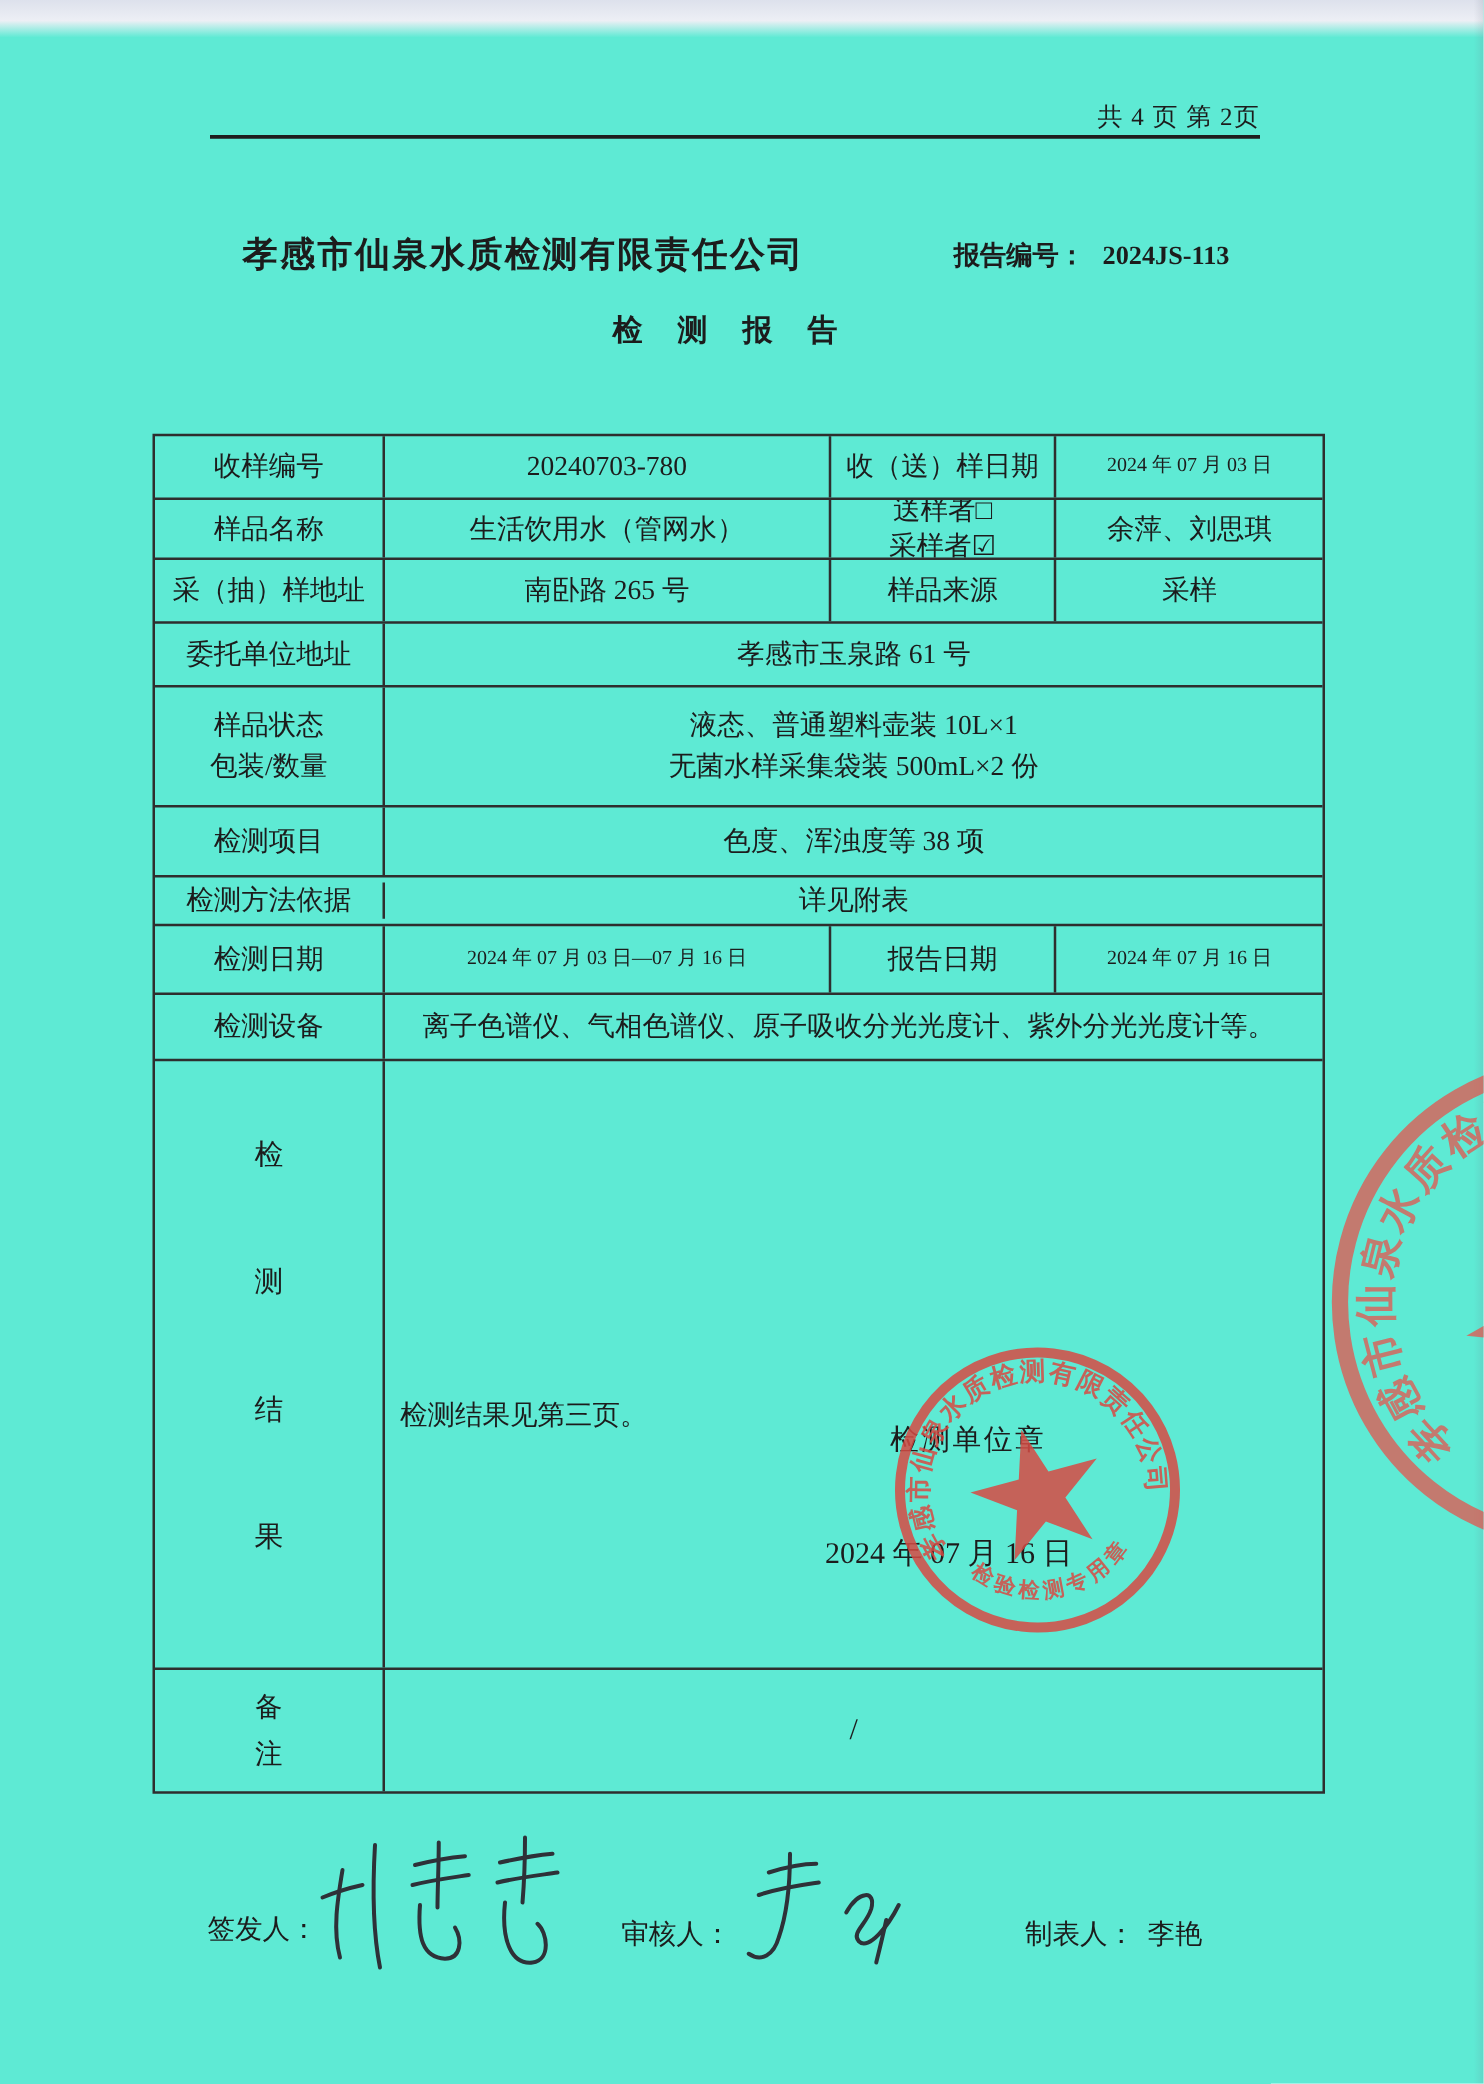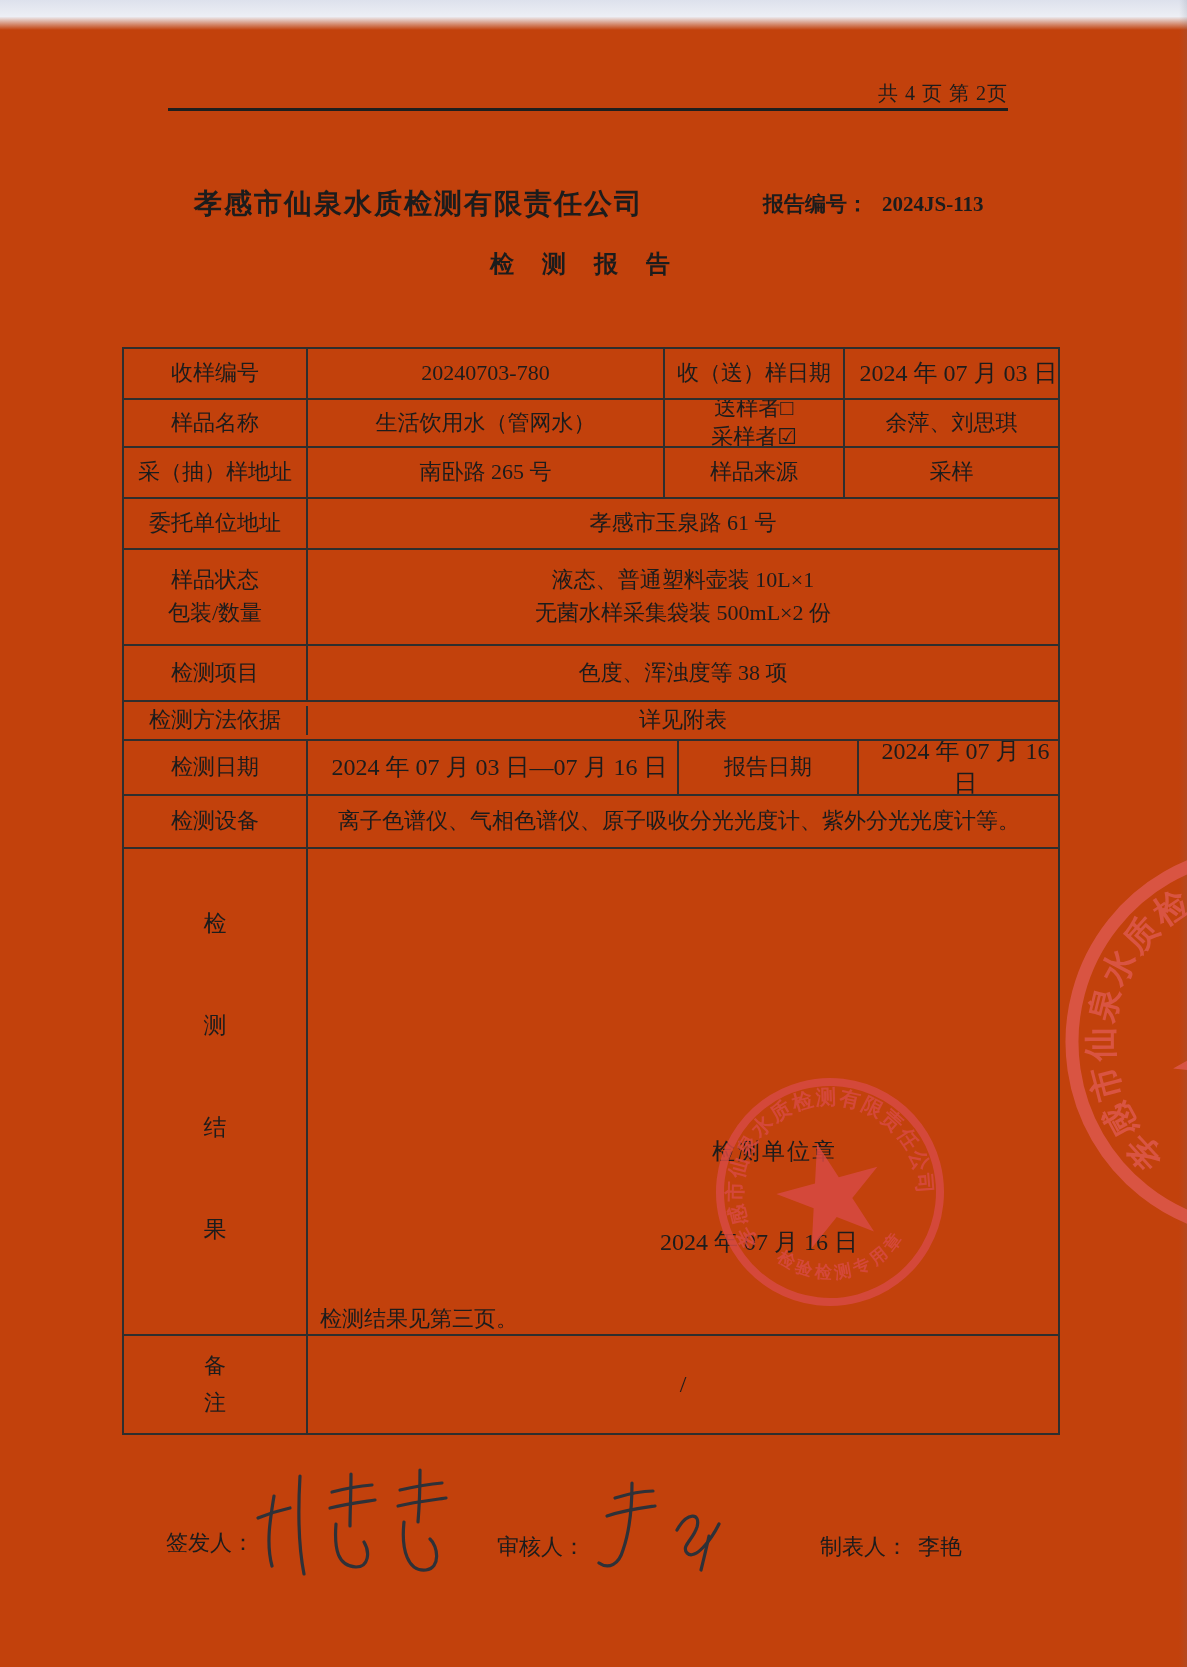--- a/index.html
+++ b/index.html
@@ -1,21 +1,21 @@
 <!DOCTYPE html>
 <html><head>
 <meta charset="utf-8">
 <style>
   * { box-sizing: border-box; margin: 0; padding: 0; }
   html,body { margin:0; padding:0; background:#ffffff; }
   .page {
     position: relative;
     width: 1187px;
     height: 1667px;
-    background: #c2410c;
+    background: #5eead4;
     overflow: hidden;
     font-family: "Liberation Serif", "DejaVu Serif", serif;
     color: #1c1c1c;
   }
   .scan-band-top {
     position:absolute; left:0; top:0; right:0; height:30px;
     background: linear-gradient(180deg, #dde1ec 0%, #edeff5 55%, rgba(255,255,255,0) 100%);
   }
   .scan-band-right {
     position:absolute; right:0; top:0; bottom:0; width:8px;
@@ -46,25 +46,25 @@
   .tcell {
     border-right:2px solid #2e2e2e;
     display:flex; flex-direction:column; align-items:center; justify-content:center;
     text-align:center; font-size:22px; line-height:1.3; overflow:hidden;
   }
   .tcell:last-child { border-right:none; }
   .w1 { width:184px; } .w2 { width:357px; } .w3 { width:180px; } .wf { flex:1; }
   .r1 { height:51px; } .r2 { height:48px; } .r3 { height:51px; } .r4 { height:51px; }
   .r5 { height:96px; } .r6 { height:56px; } .r7 { height:39px;align-items:center; } .r8 { height:55px; }
   .r9 { height:53px; } .r10 { height:487px; } .r11 { height:97px; }
-  .fs20 { font-size:24px;margin-left:14px; }
+  .fs20 { font-size:16px; }
   .gap16 { gap:4px; }
   .equip { align-items:flex-start; justify-content:center; text-align:left; padding-left:30px; font-size:22px; }
   .result-label { gap:72px; padding-top:60px; justify-content:flex-start; font-size:23px; }
-  .result-cell { position:relative; align-items:flex-start; justify-content:flex-end; }
+  .result-cell { position:relative; align-items:flex-start; justify-content:center; }
   .result-note { padding:82px 0 0 12px; text-align:left; font-size:22px; }
   .remark-label { gap:8px; }
   .remark-value { font-size:24px; }
 
   .stamp-caption { position:absolute; left:712px; top:1136px; font-size:23px; letter-spacing:2px; }
   .stamp-date { position:absolute; left:660px; top:1226px; font-size:24px; }
   .stamp-main { position:absolute; left:705px; top:1067px; }
   .stamp-right { position:absolute; left:1042px; top:822px; }
 
   .sig-label { position:absolute; font-size:22px; }

